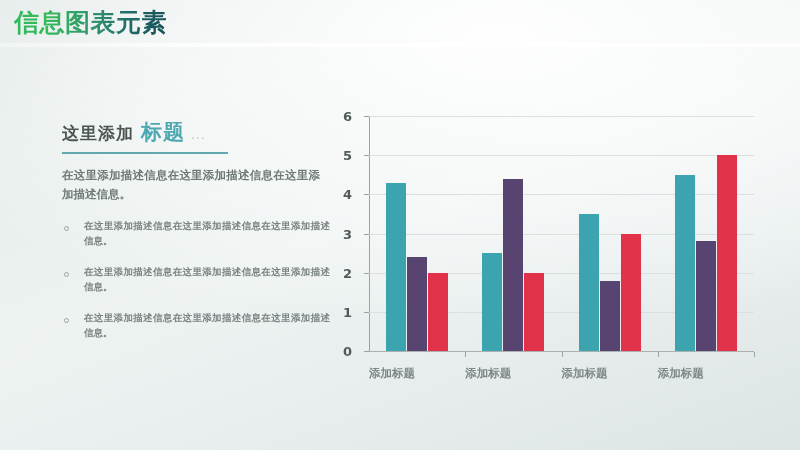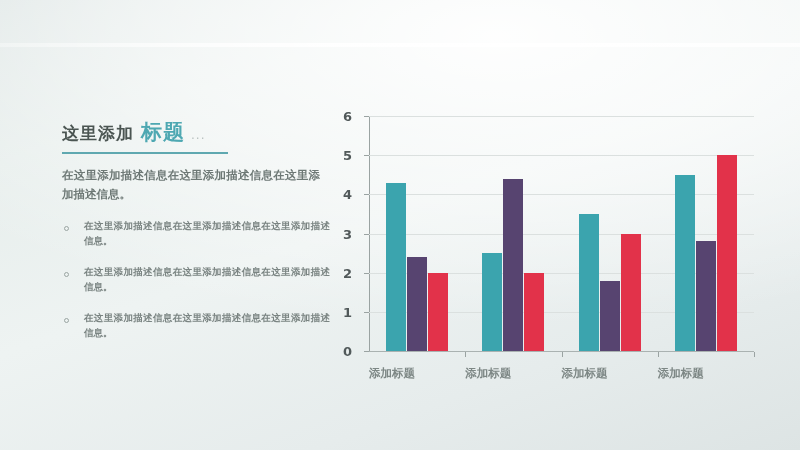--- a/index.html
+++ b/index.html
@@ -202,20 +202,21 @@
     text-align: left;
     white-space: nowrap;
   }
 </style>
 </head>
 <body>
 
 <div id="slide">
 
   <div id="header">
+    <div id="header-title">信息图表元素</div>
     <div id="header-rule"></div>
   </div>
 
   <div id="left-panel">
     <div class="heading-row">
       <span class="heading-main">这里添加</span>
       <span class="heading-accent">标题</span>
       <span class="heading-dots">...</span>
     </div>
     <div id="heading-underline"></div>

